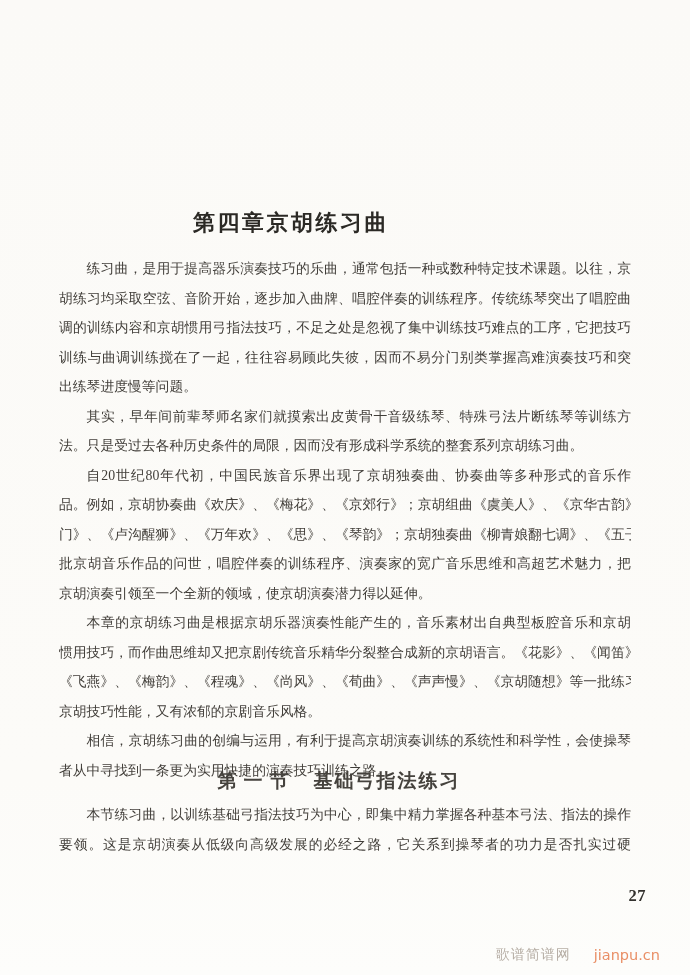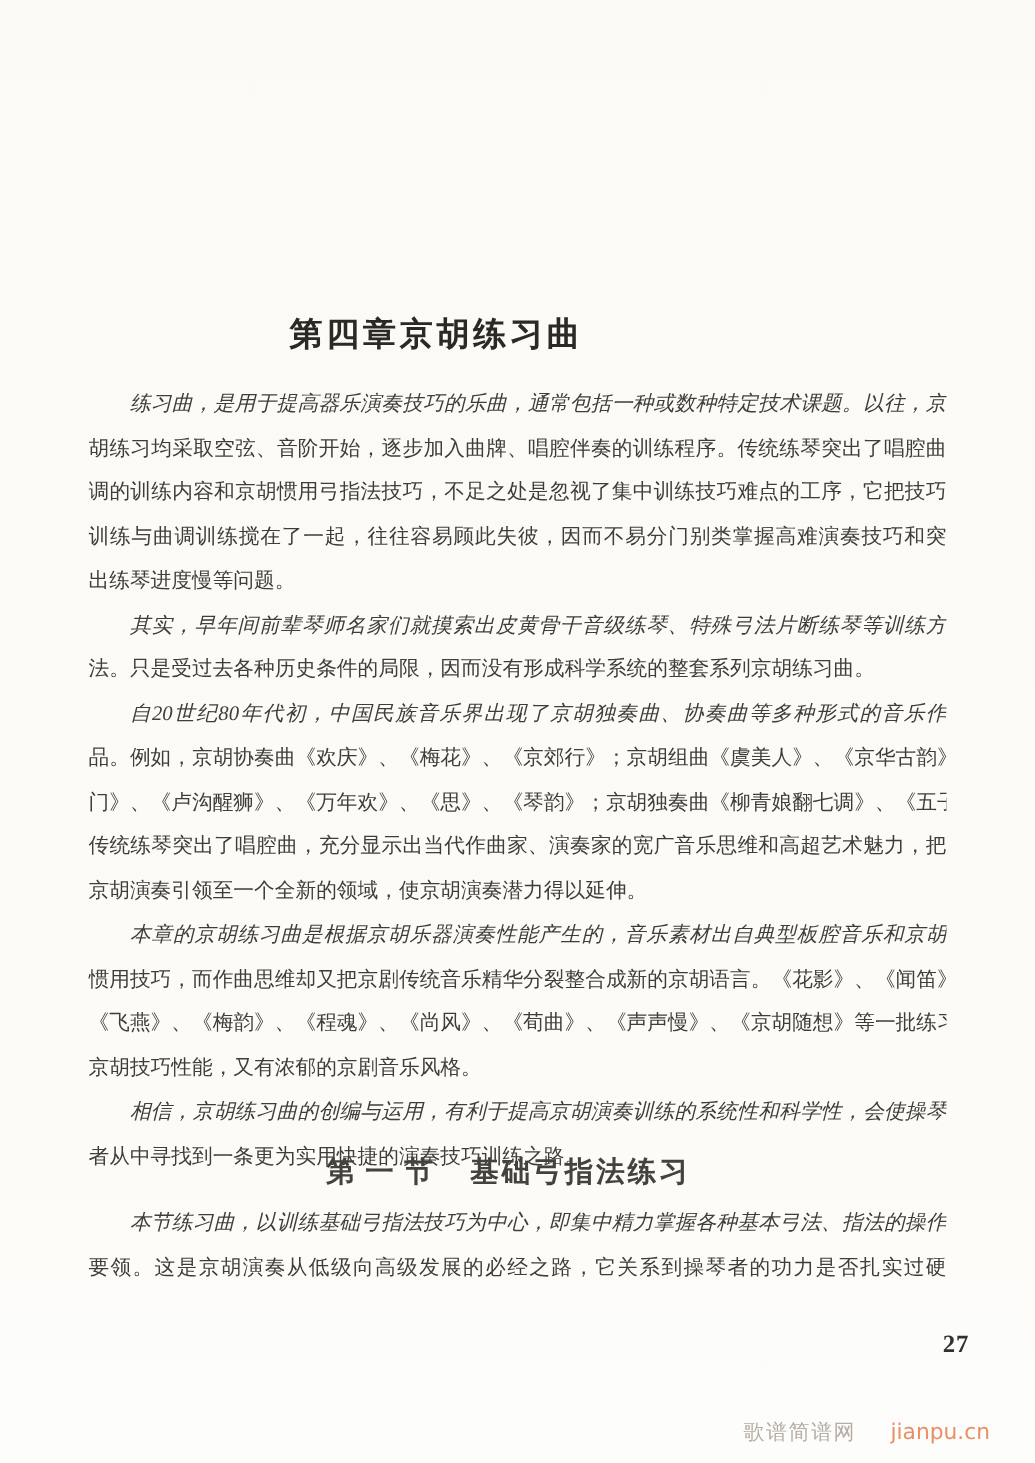--- a/index.html
+++ b/index.html
@@ -43,21 +43,21 @@
   .body-block-2 { top: 800px; }
 
   .line {
     white-space: nowrap;
     overflow: hidden;
     text-align: justify;
     text-align-last: justify;
     height: 29.5px;
   }
   .line.end { text-align-last: left; }
-  .line.indent { text-indent: 2em; font-style: italic; }
+  .line.indent { text-indent: 2em; }
 
   
   .section-title {
     position: absolute;
     top: 752px;
     left: 0;
     width: 678px;
     display: flex;
     justify-content: center;
     align-items: baseline;
@@ -118,21 +118,21 @@
     <div class="line">调的训练内容和京胡惯用弓指法技巧，不足之处是忽视了集中训练技巧难点的工序，它把技巧</div>
     <div class="line">训练与曲调训练搅在了一起，往往容易顾此失彼，因而不易分门别类掌握高难演奏技巧和突</div>
     <div class="line end">出练琴进度慢等问题。</div>
 
     <div class="line indent">其实，早年间前辈琴师名家们就摸索出皮黄骨干音级练琴、特殊弓法片断练琴等训练方</div>
     <div class="line end">法。只是受过去各种历史条件的局限，因而没有形成科学系统的整套系列京胡练习曲。</div>
 
     <div class="line indent">自20世纪80年代初，中国民族音乐界出现了京胡独奏曲、协奏曲等多种形式的音乐作</div>
     <div class="line">品。例如，京胡协奏曲《欢庆》、《梅花》、《京郊行》；京胡组曲《虞美人》、《京华古韵》、《跃龙</div>
     <div class="line">门》、《卢沟醒狮》、《万年欢》、《思》、《琴韵》；京胡独奏曲《柳青娘翻七调》、《五子开门》等。这</div>
-    <div class="line">传统练琴突出了唱腔曲，充分显示出当代作曲家、演奏家的宽广音乐思维和高超艺术魅力，把</div>
+    <div class="line">批京胡音乐作品的问世，唱腔伴奏的训练程序、演奏家的宽广音乐思维和高超艺术魅力，把</div>
     <div class="line end">京胡演奏引领至一个全新的领域，使京胡演奏潜力得以延伸。</div>
 
     <div class="line indent">本章的京胡练习曲是根据京胡乐器演奏性能产生的，音乐素材出自典型板腔音乐和京胡</div>
     <div class="line">惯用技巧，而作曲思维却又把京剧传统音乐精华分裂整合成新的京胡语言。《花影》、《闻笛》、</div>
     <div class="line">《飞燕》、《梅韵》、《程魂》、《尚风》、《荀曲》、《声声慢》、《京胡随想》等一批练习曲，既有极强的</div>
     <div class="line end">京胡技巧性能，又有浓郁的京剧音乐风格。</div>
 
     <div class="line indent">相信，京胡练习曲的创编与运用，有利于提高京胡演奏训练的系统性和科学性，会使操琴</div>
     <div class="line end">者从中寻找到一条更为实用快捷的演奏技巧训练之路。</div>
   </div>

